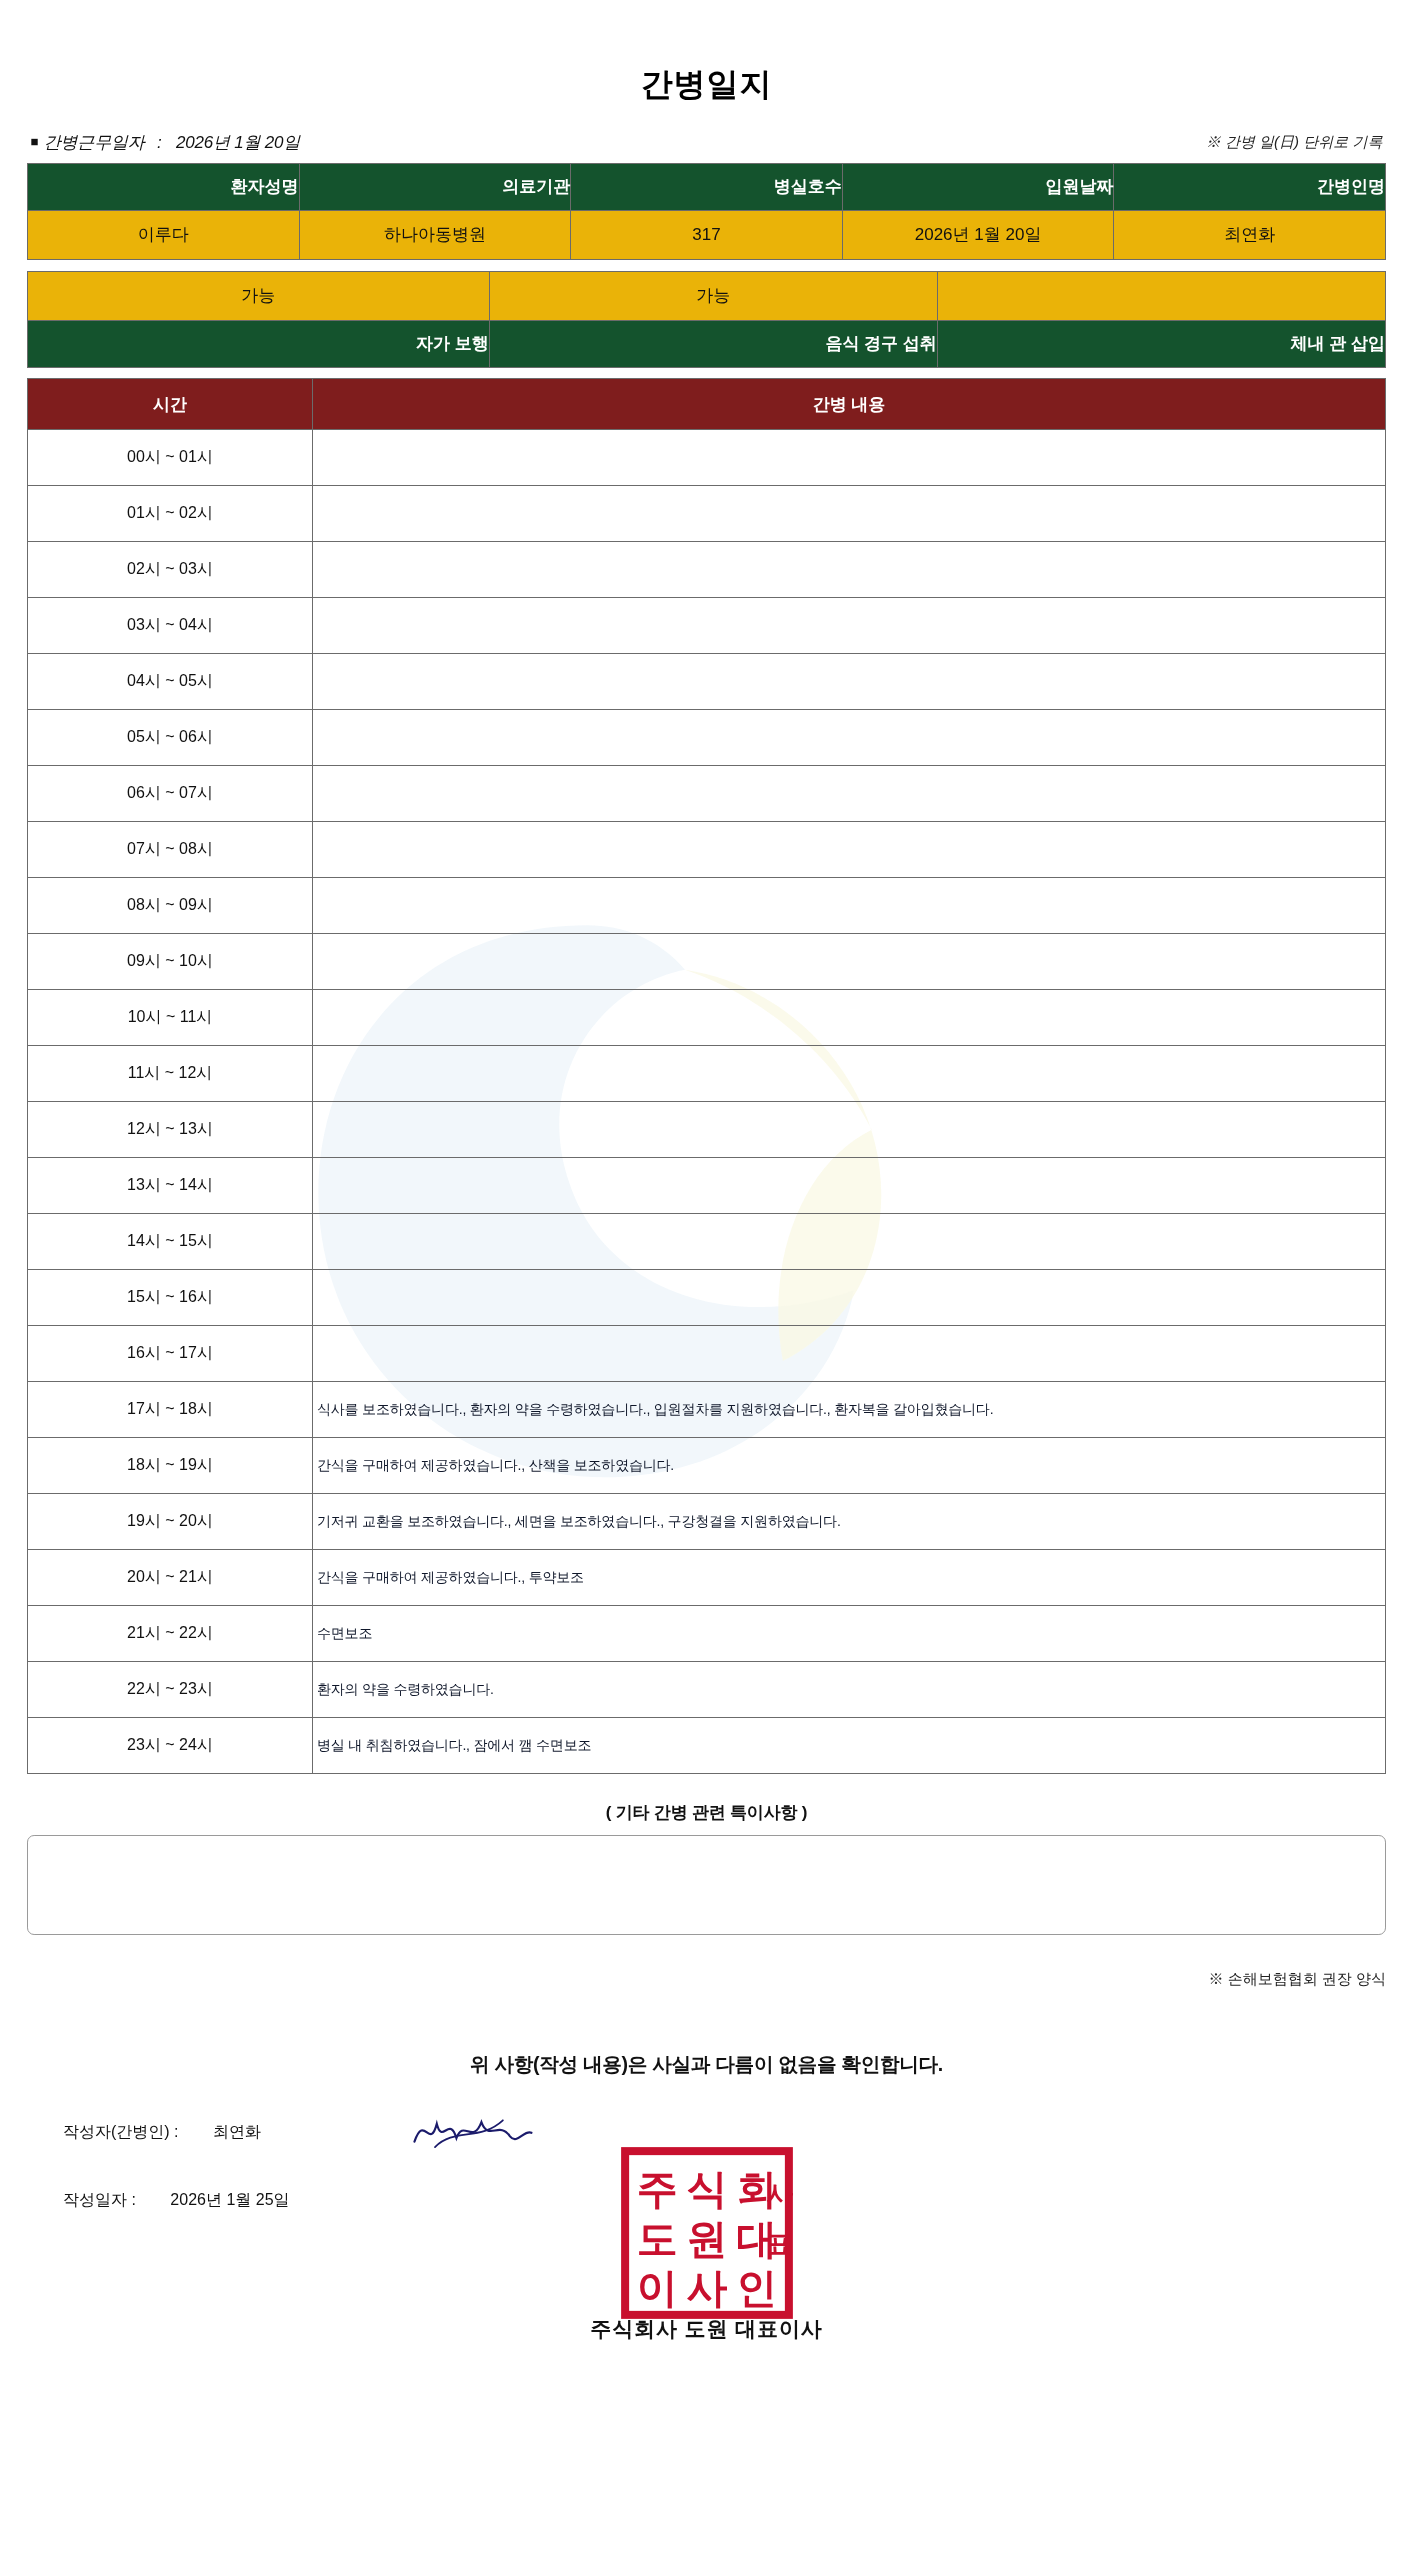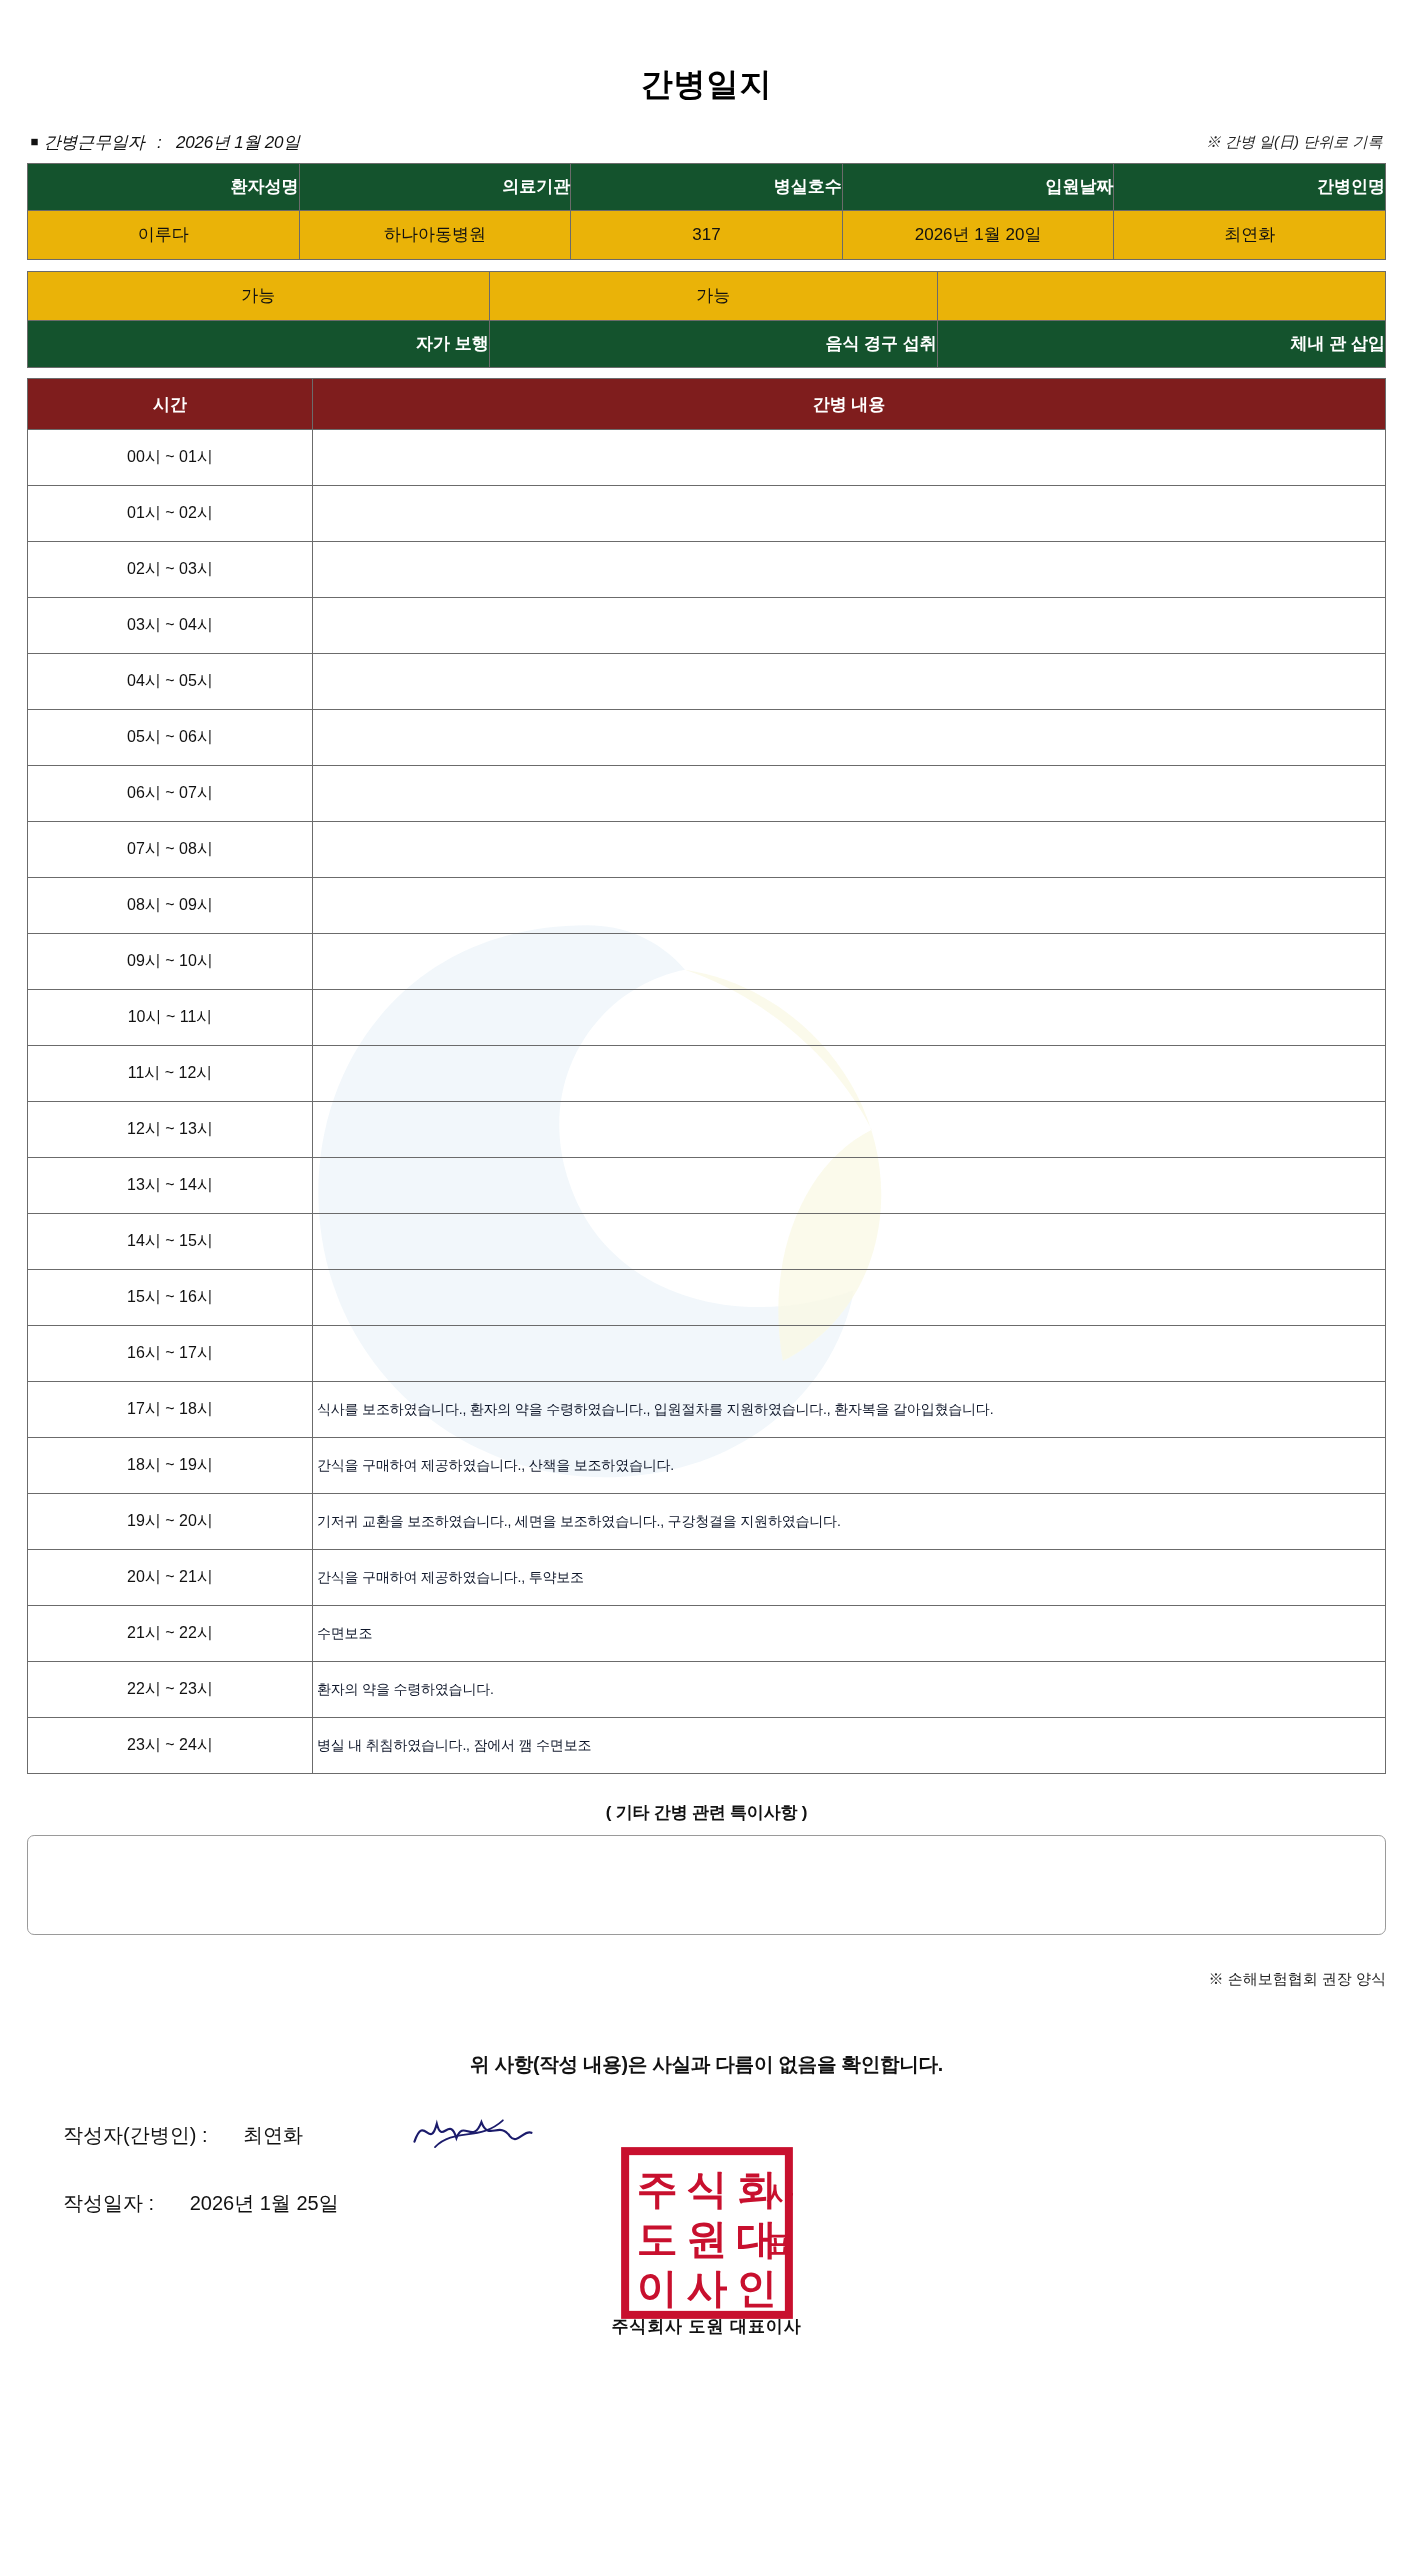--- a/index.html
+++ b/index.html
@@ -150,37 +150,37 @@
     color: #222222;
   }
   .confirm {
     text-align: center;
     font-size: 19.6px;
     font-weight: bold;
     margin: 62px 0 44px 0;
     letter-spacing: -0.3px;
   }
   .sign-line {
-    font-size: 20px;
+    font-size: 16px;
     margin: 0 0 32px 36px;
     position: relative;
     height: 36px;
   }
   .sign-line .label { display: inline-block; }
   .sign-line .value { display: inline-block; margin-left: 30px; }
   .signature {
     position: absolute;
     left: 347px;
     top: -16px;
     width: 125px;
     height: 50px;
   }
   .company {
     text-align: center;
-    font-size: 17px;
+    font-size: 21px;
     font-weight: bold;
     margin-top: 89px;
     letter-spacing: 0.9px;
   }
   .stamp-wrap {
     position: relative;
     height: 0;
   }
   .stamp {
     position: absolute;

